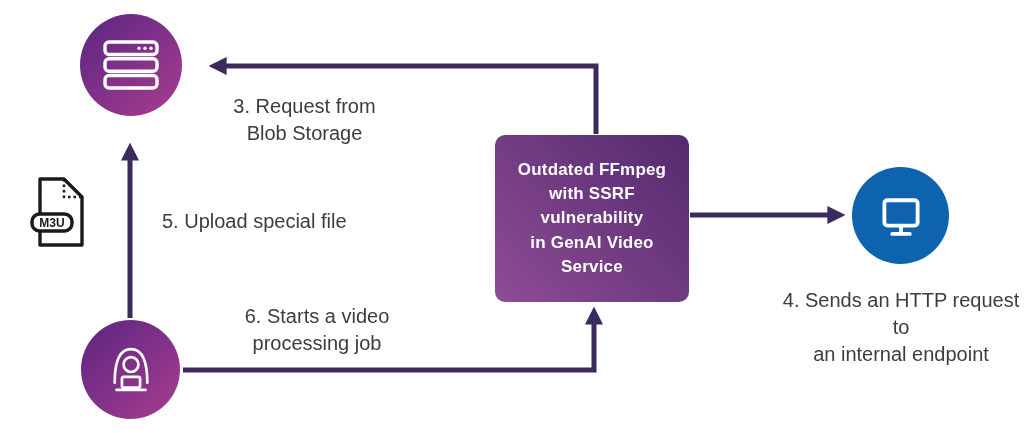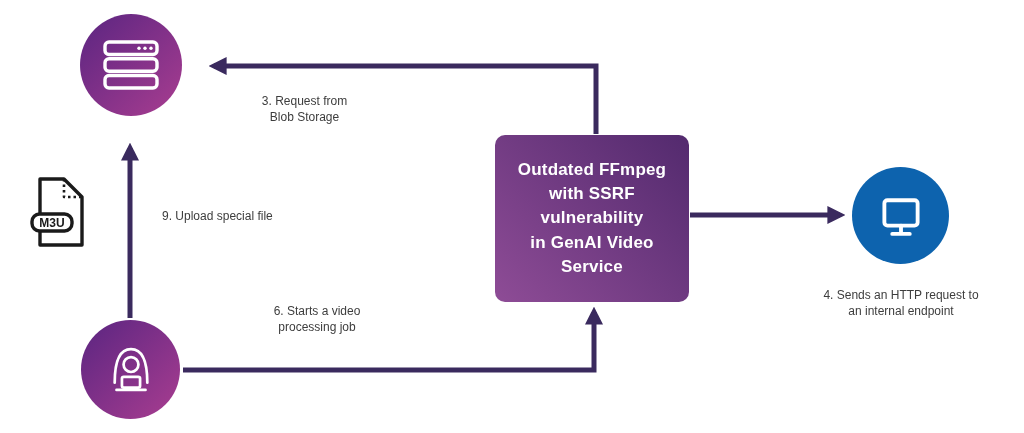--- a/index.html
+++ b/index.html
@@ -23,21 +23,21 @@
     background:linear-gradient(225deg, var(--box1), var(--box2));
     display:flex;align-items:center;justify-content:center;
     box-sizing:border-box;padding:8px 18px;
   }
   #vuln-box .box-label{
     color:#ffffff;font-size:17px;font-weight:700;line-height:1.42;
     text-align:center;white-space:pre-line;letter-spacing:.2px;
   }
 
   .step-label{
-    position:absolute;color:var(--label);font-size:12px;line-height:1.35;
+    position:absolute;color:var(--label);font-size:20px;line-height:1.35;
     white-space:pre-line;
   }
   #step1-label{left:162px;top:208px;}
   #step2-label{left:232px;top:303px;width:170px;text-align:center;}
   #step3-label{left:222px;top:93px;width:165px;text-align:center;}
   #step4-label{left:772px;top:287px;width:258px;text-align:center;}
 
   #file-icon{position:absolute;left:30px;top:176px;width:62px;height:72px;}
 
   #arrows{position:absolute;left:0;top:0;pointer-events:none;}
@@ -106,21 +106,21 @@
   <div class="node-circle blue" id="endpoint">
     <svg width="56" height="56" viewBox="0 0 64 64">
       <g fill="none" stroke="#ffffff" stroke-width="4.4" stroke-linecap="round" stroke-linejoin="round">
         <rect x="13" y="14" width="38" height="29" rx="3.5"></rect>
         <path d="M32,43 V50"></path>
         <path d="M22,52.5 H42"></path>
       </g>
     </svg>
   </div>
 
-  <div class="step-label" id="step1-label">9. Upload special file</div>
+  <div class="step-label" id="step1-label">5. Upload special file</div>
   <div class="step-label" id="step2-label">6. Starts a video
 processing job</div>
   <div class="step-label" id="step3-label">3. Request from
 Blob Storage</div>
   <div class="step-label" id="step4-label">4. Sends an HTTP request to
 an internal endpoint</div>
 
 </div>
 
 </body></html>

